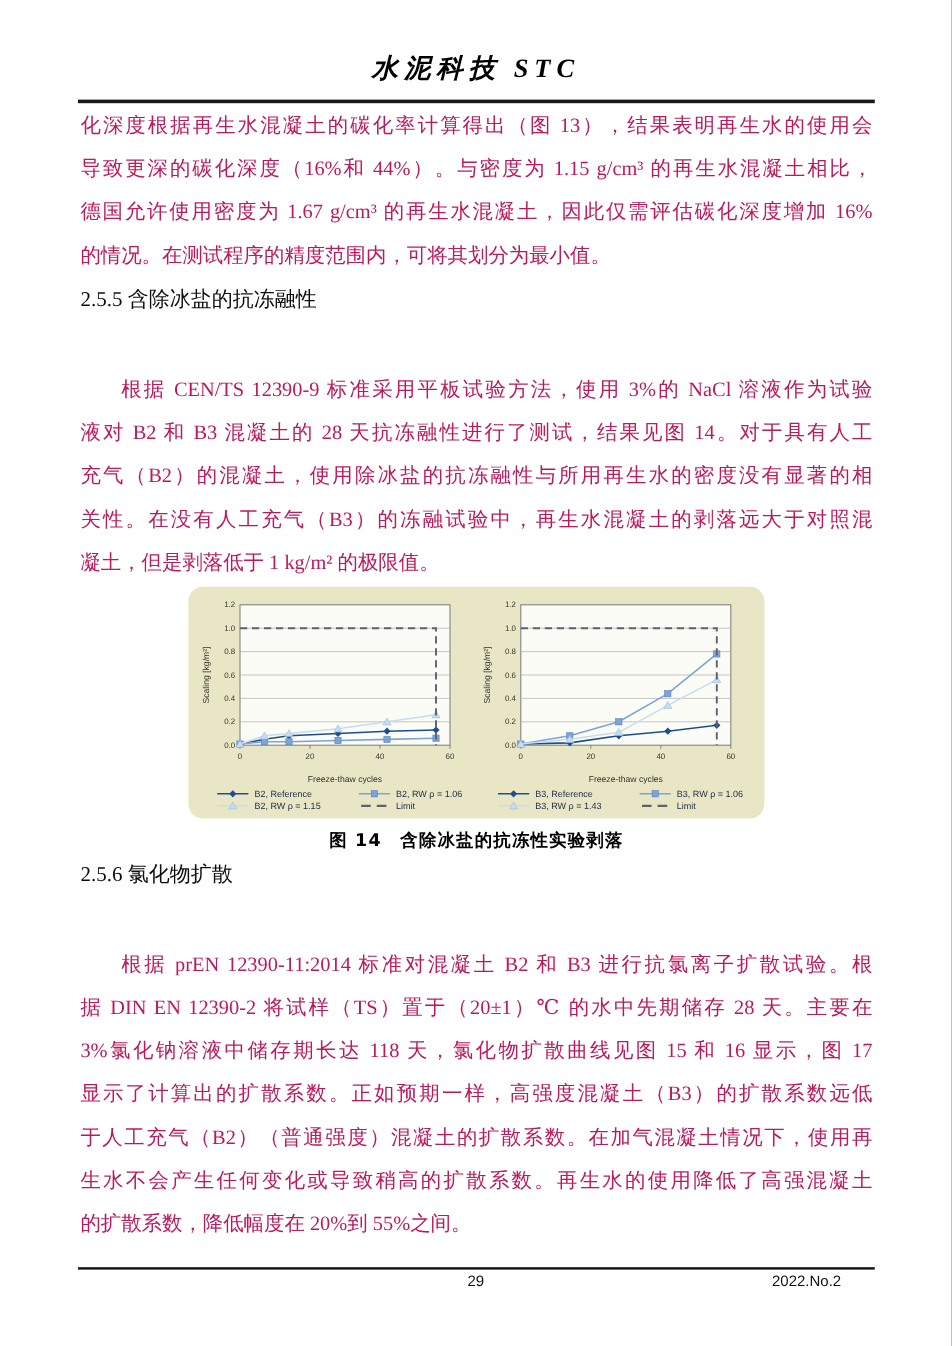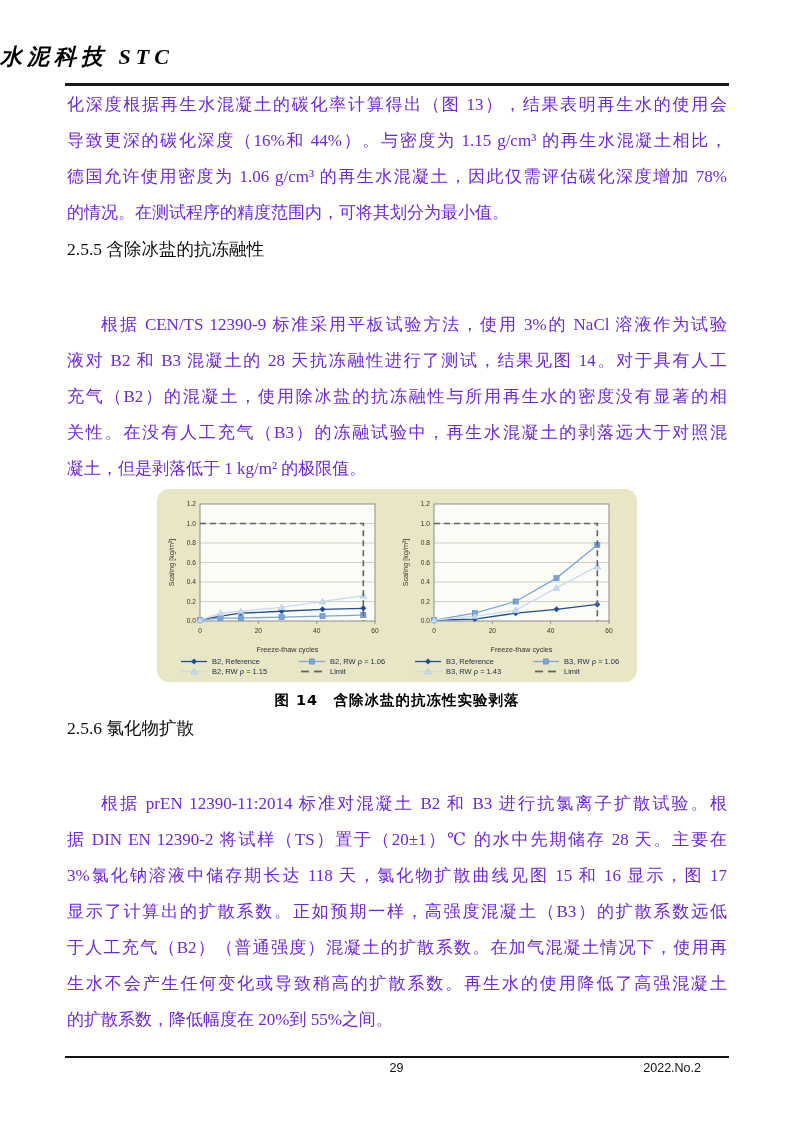--- a/index.html
+++ b/index.html
@@ -2,29 +2,29 @@
 <html><head>
 <meta charset="utf-8">
 <style>
   html,body{margin:0;padding:0;background:#888;}
   .page{
     position:relative;width:793px;height:1122px;background:#ffffff;
     margin:0 auto;font-family:"Liberation Serif","DejaVu Serif",serif;color:#111;
     overflow:hidden;
   }
   .journal-title{
-    position:absolute;top:42px;left:0;width:100%;text-align:left;
+    position:absolute;top:42px;left:0;width:100%;text-align:center;
     font-size:22px;font-weight:bold;font-style:italic;letter-spacing:5px;color:#000;
   }
   .header-rule{position:absolute;top:83px;left:65px;width:664px;height:2.5px;background:#1a1a1a;}
   .content{position:absolute;top:87px;left:67px;width:660px;}
   .para{margin:0;}
   .jline{
     font-size:17px;line-height:36px;height:36px;white-space:nowrap;
-    text-align:justify;text-align-last:justify;color:#6d28d9;
+    text-align:justify;text-align-last:justify;color:#be185d;
   }
   .jline.last{text-align-last:left;}
   .jline.indent{text-indent:34px;margin-top:40px;}
   .section-heading{font-size:17.5px;line-height:36px;height:36px;color:#0d0d0d;}
   .figure-block{margin:2px 0 0 0;text-align:center;}
   .fig-panel{
     display:inline-flex;gap:6px;padding:8px 9px 6px 9px;border-radius:12px;
     text-align:left;
   }
   .chart{display:flex;flex-direction:column;align-items:stretch;width:228px;}
@@ -57,21 +57,21 @@
 <div class="page">
 
   <div class="journal-title">水泥科技 STC</div>
   <div class="header-rule"></div>
 
   <div class="content">
 
     <div class="para">
       <div class="jline">化深度根据再生水混凝土的碳化率计算得出（图 13），结果表明再生水的使用会</div>
       <div class="jline">导致更深的碳化深度（16%和 44%）。与密度为 1.15 g/cm³ 的再生水混凝土相比，</div>
-      <div class="jline">德国允许使用密度为 1.06 g/cm³ 的再生水混凝土，因此仅需评估碳化深度增加 78%</div>
+      <div class="jline">德国允许使用密度为 1.67 g/cm³ 的再生水混凝土，因此仅需评估碳化深度增加 16%</div>
       <div class="jline last">的情况。在测试程序的精度范围内，可将其划分为最小值。</div>
     </div>
 
     <div class="section-heading">2.5.5 含除冰盐的抗冻融性</div>
 
     <div class="para">
       <div class="jline indent">根据 CEN/TS 12390-9 标准采用平板试验方法，使用 3%的 NaCl 溶液作为试验</div>
       <div class="jline">液对 B2 和 B3 混凝土的 28 天抗冻融性进行了测试，结果见图 14。对于具有人工</div>
       <div class="jline">充气（B2）的混凝土，使用除冰盐的抗冻融性与所用再生水的密度没有显著的相</div>
       <div class="jline">关性。在没有人工充气（B3）的冻融试验中，再生水混凝土的剥落远大于对照混</div>

